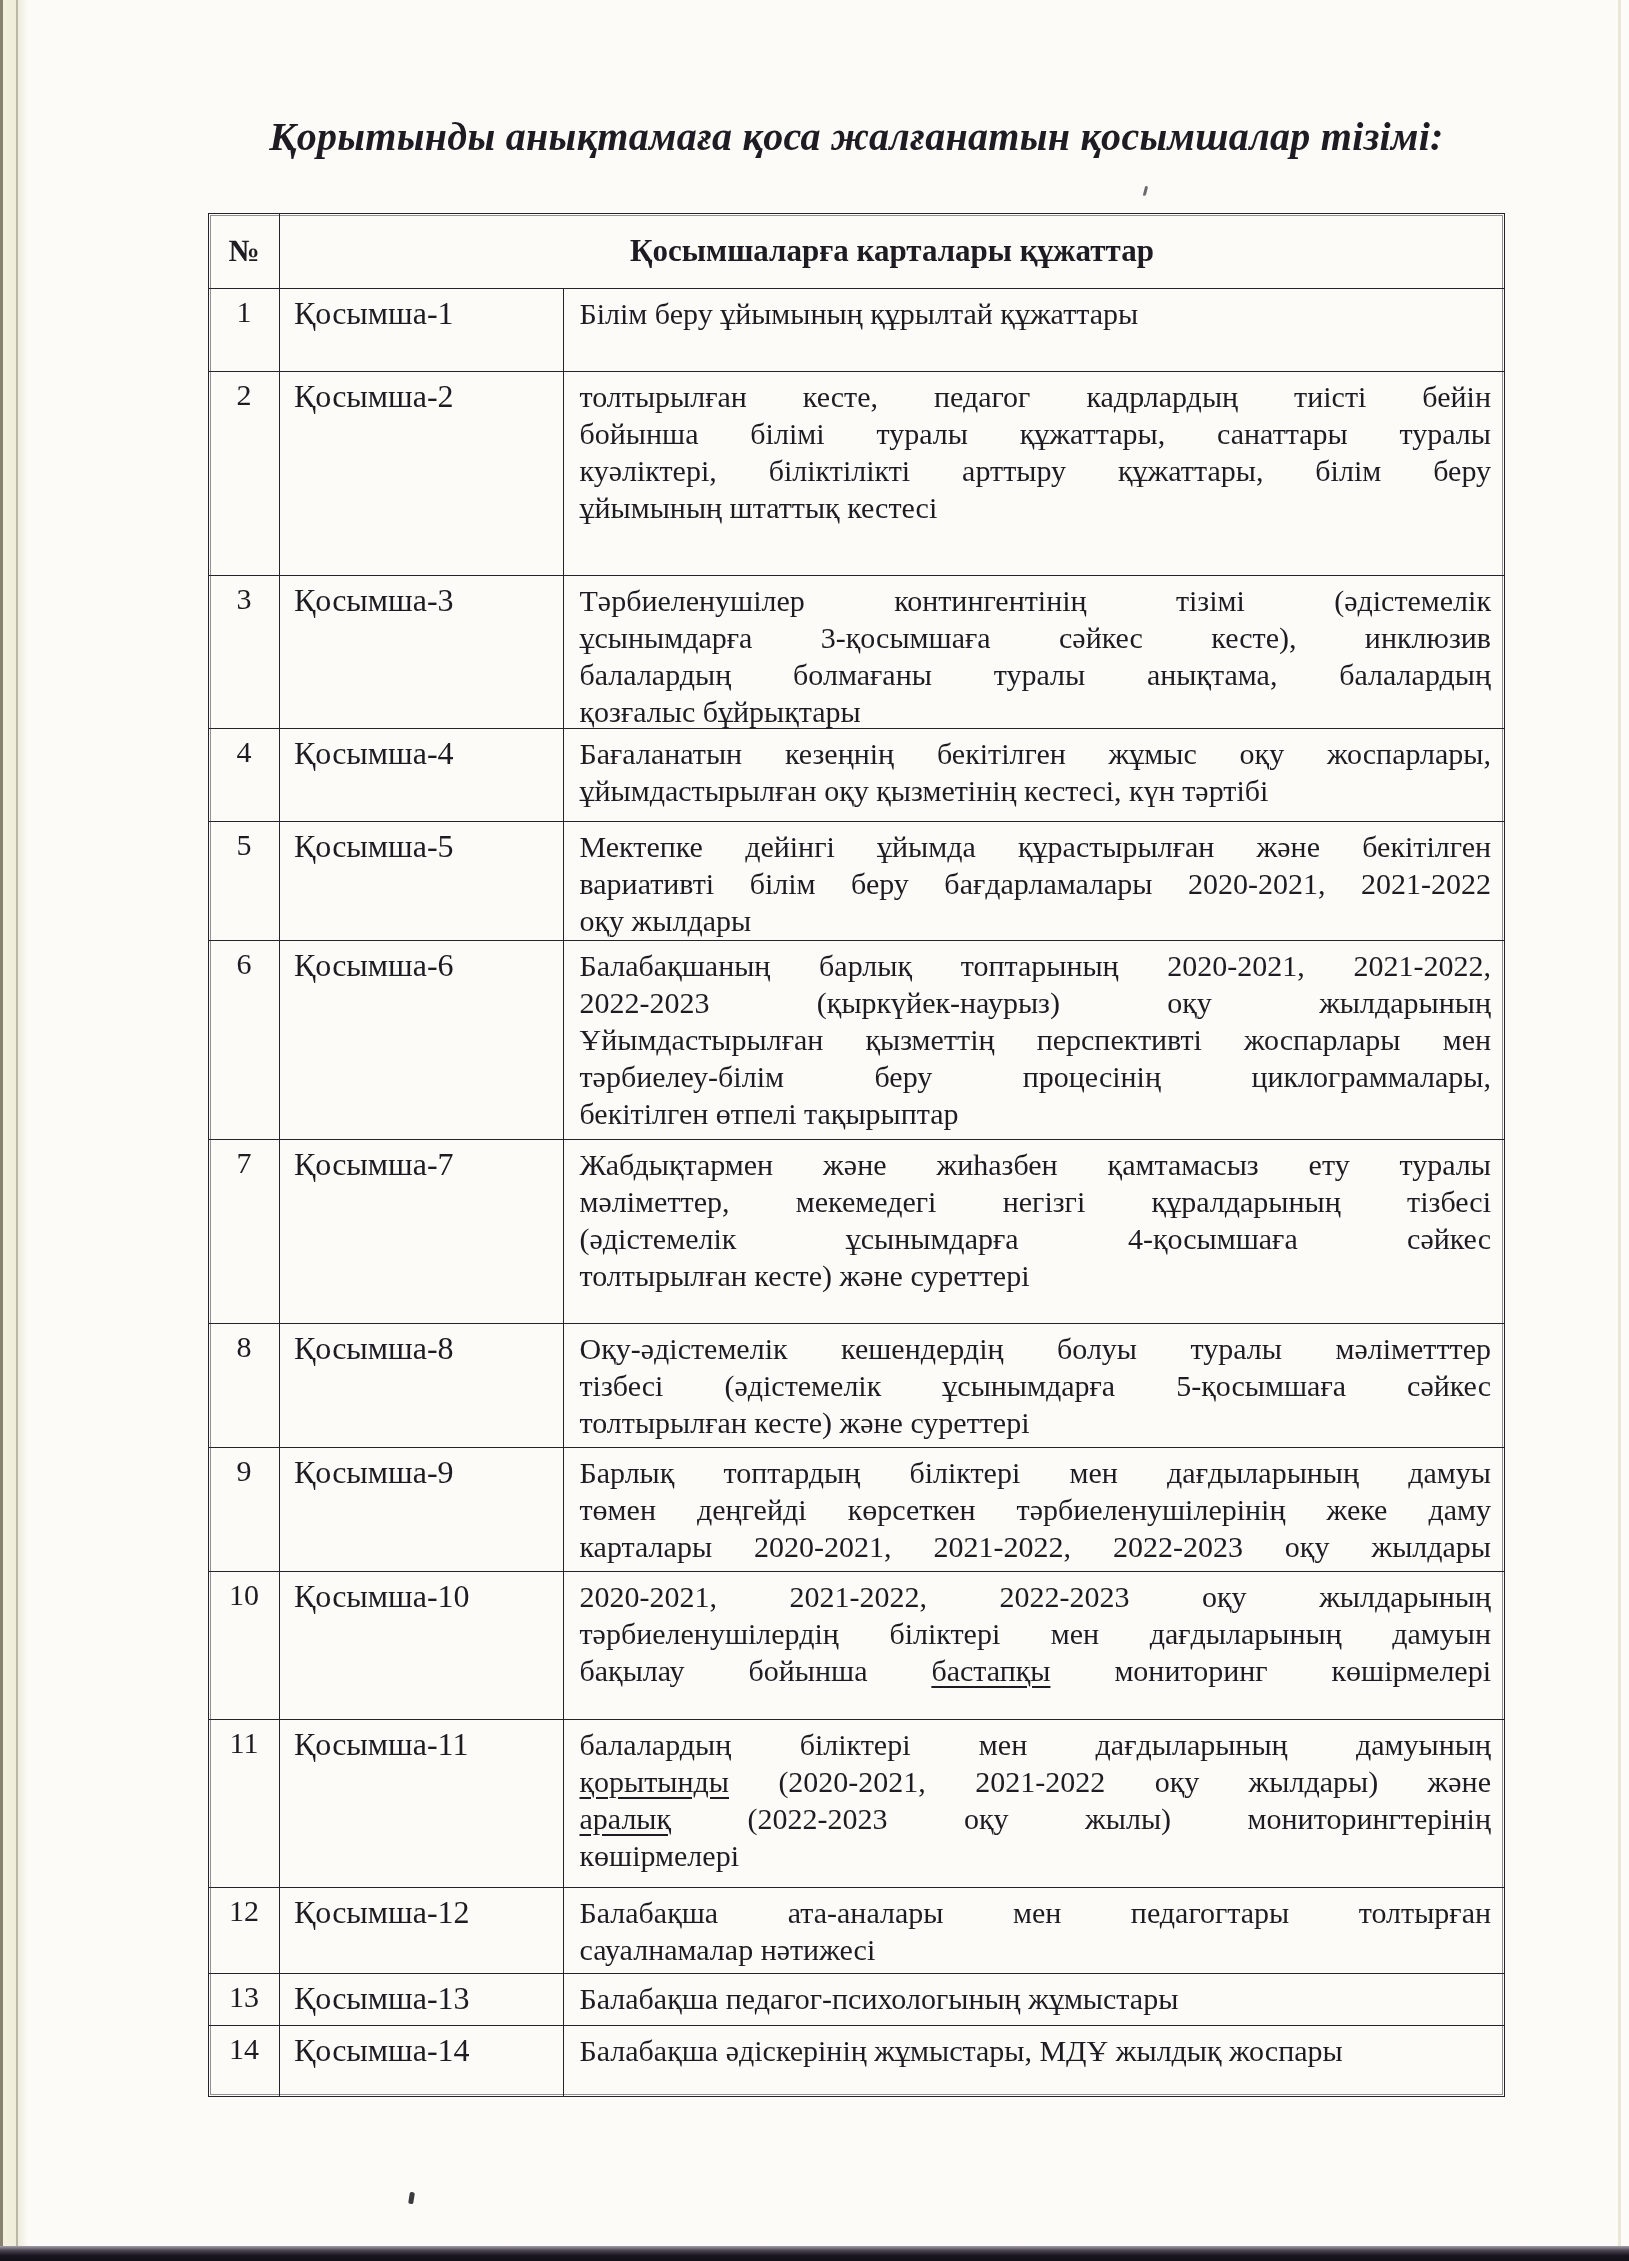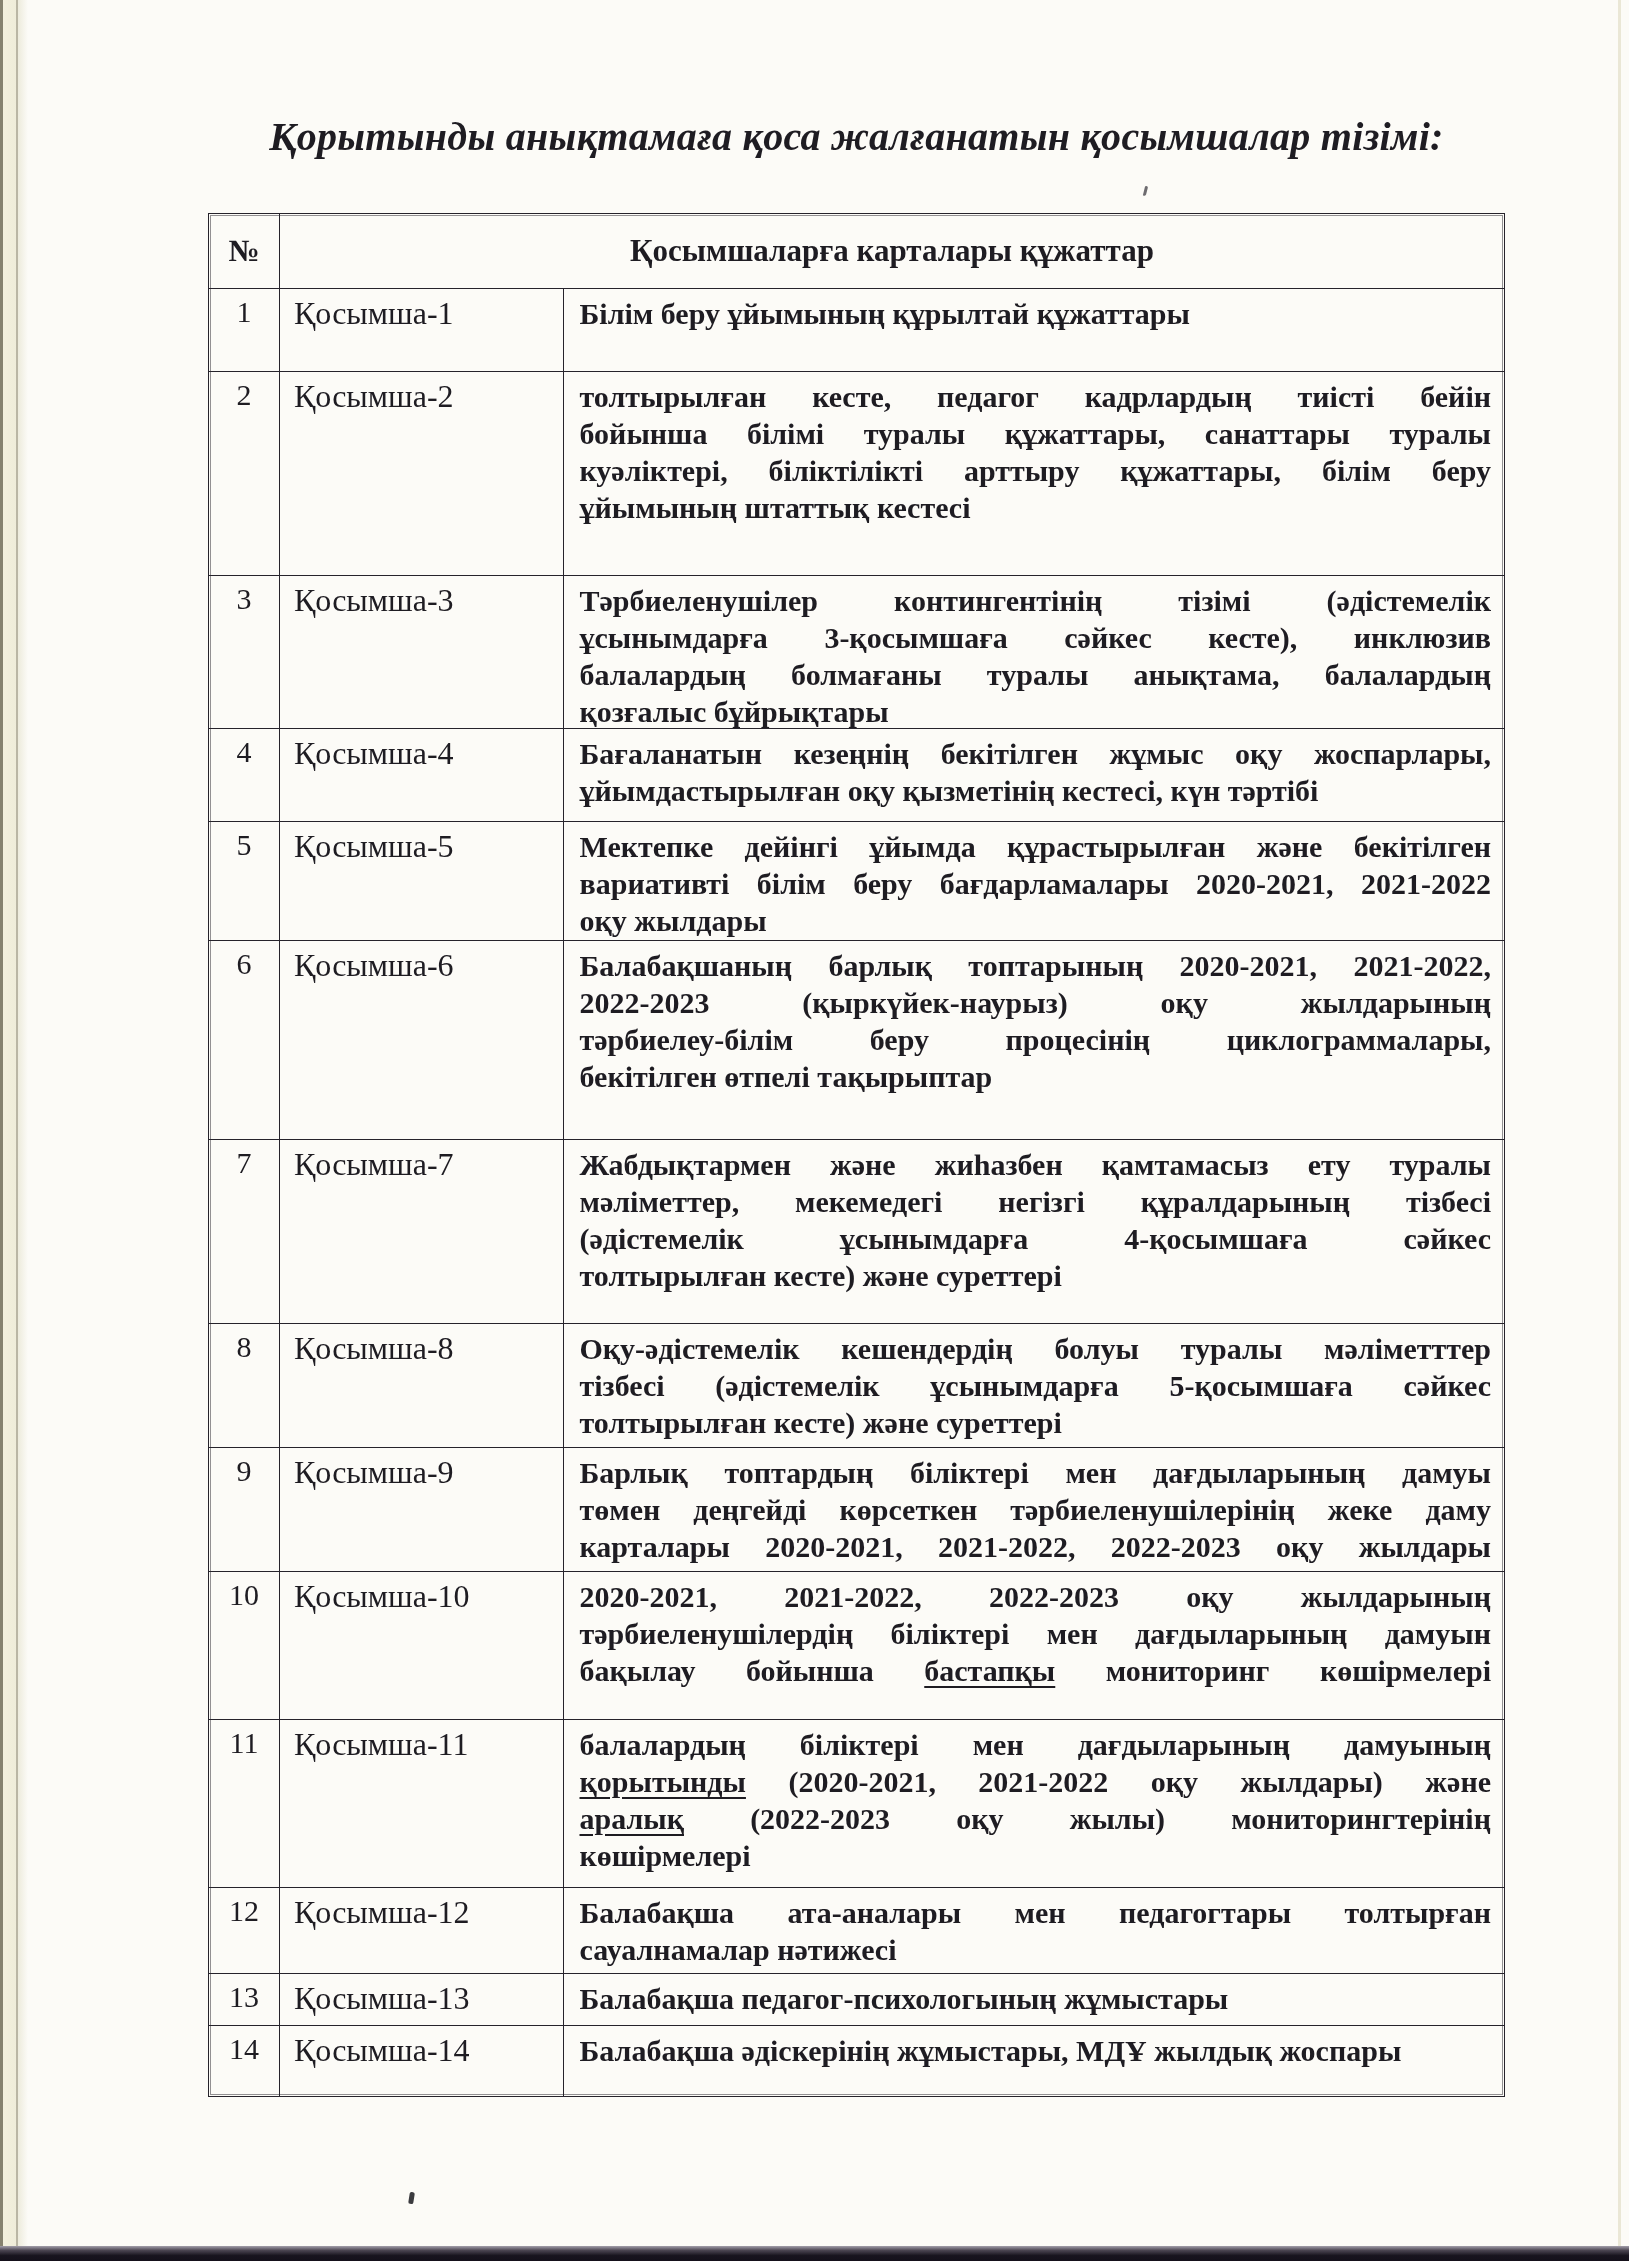--- a/index.html
+++ b/index.html
@@ -90,21 +90,20 @@
   .c-app {
     width: 284px;
     border-right: 1.9px solid #26232b;
     padding: 6.4px 5.2px 0 14px;
     font-size: 32px;
   }
   .c-docs {
     flex: 1;
     padding: 5.8px 13px 0 15.5px;
     font-size: 30px;
-    font-weight: bold;
   }
   .thead-row { height: 75px; }
   .th {
     display: flex; align-items: center; justify-content: center;
     font-weight: 700; font-size: 31px;
     padding: 0;
   }
   .line {
     line-height: 37px;
   }
@@ -184,20 +183,21 @@
           <div class="line just">вариативті білім беру бағдарламалары 2020-2021, 2021-2022</div>
           <div class="line last">оқу жылдары</div>
         </div>
       </div>
       <div class="trow" style="height: 199px;">
         <div class="cell c-num">6</div>
         <div class="cell c-app">Қосымша-6</div>
         <div class="cell c-docs">
           <div class="line just">Балабақшаның барлық топтарының 2020-2021, 2021-2022,</div>
           <div class="line just">2022-2023 (қыркүйек-наурыз) оқу жылдарының</div>
+          <div class="line just">Ұйымдастырылған қызметтің перспективті жоспарлары мен</div>
           <div class="line just">тәрбиелеу-білім беру процесінің циклограммалары,</div>
           <div class="line last">бекітілген өтпелі тақырыптар</div>
         </div>
       </div>
       <div class="trow" style="height: 184px;">
         <div class="cell c-num">7</div>
         <div class="cell c-app">Қосымша-7</div>
         <div class="cell c-docs">
           <div class="line just">Жабдықтармен және жиһазбен қамтамасыз ету туралы</div>
           <div class="line just">мәліметтер, мекемедегі негізгі құралдарының тізбесі</div>

